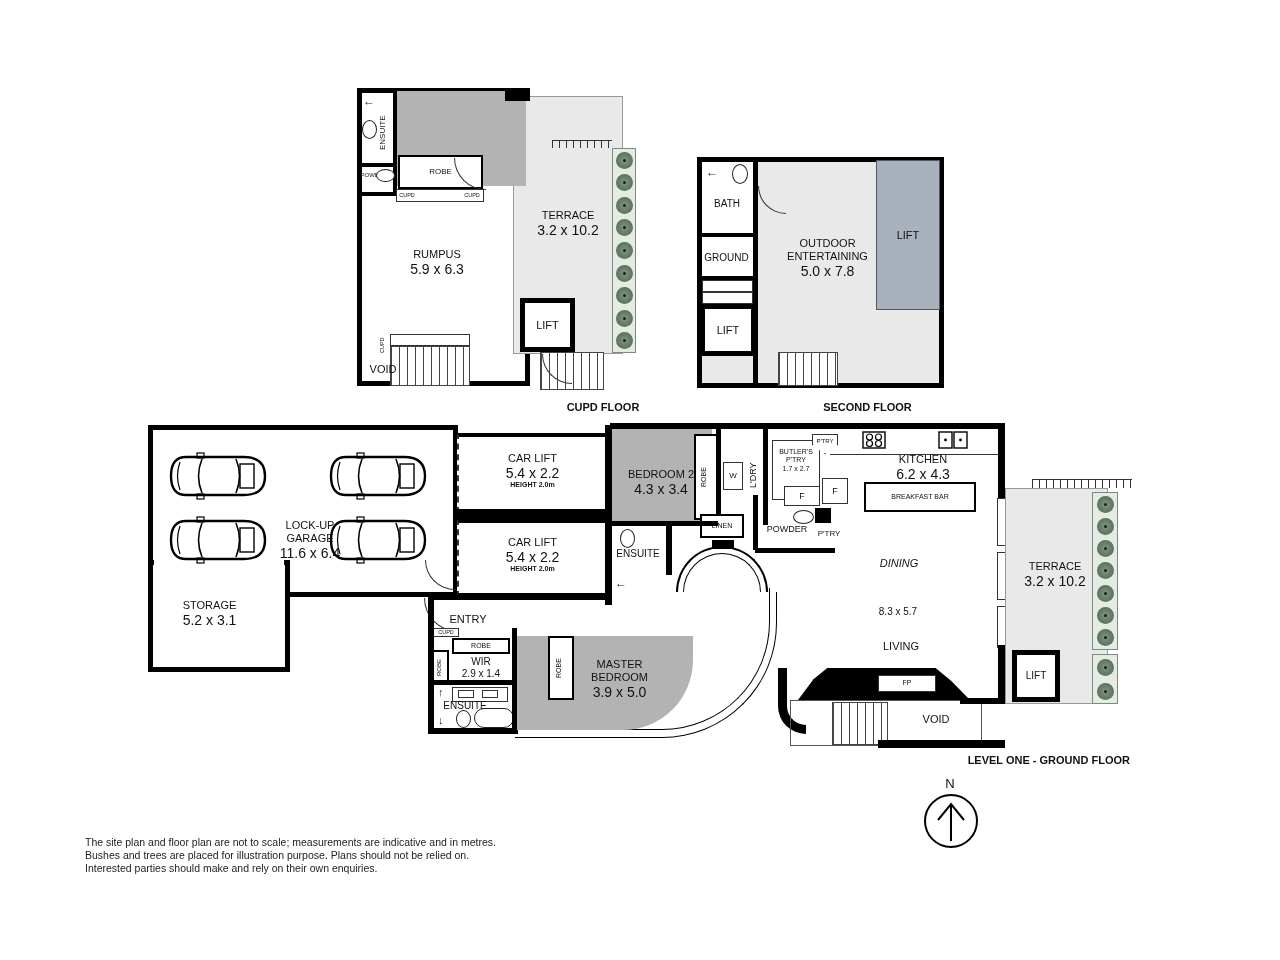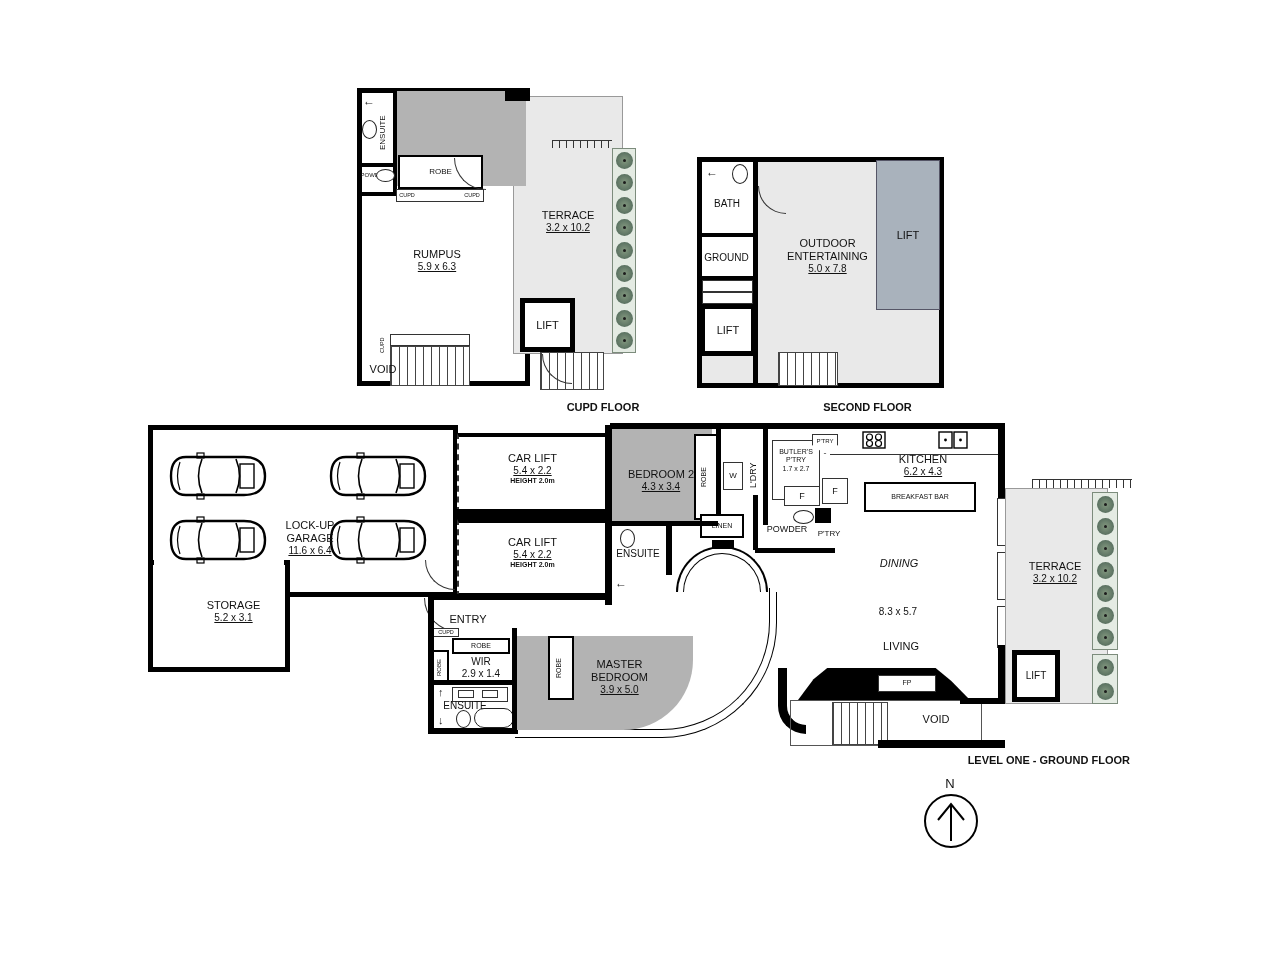--- a/index.html
+++ b/index.html
@@ -3,21 +3,21 @@
 <meta charset="utf-8">
 <style>
   * { margin:0; padding:0; box-sizing:border-box; }
   html,body { width:1280px; height:960px; background:#fff; }
   body { font-family:"Liberation Sans", sans-serif; color:#111; position:relative; overflow:hidden; }
   .abs { position:absolute; }
   .blk { position:absolute; background:#000; }
   .room { position:absolute; background:#fff; }
   .fill { position:absolute; }
   .lbl { position:absolute; text-align:center; font-size:11px; line-height:1.18; color:#111; white-space:nowrap; }
-  .lbl .dims { font-size:10px;text-decoration:underline; }
+  .lbl .dims { font-size:14px; }
   .f10 { font-size:10px; } .f9 { font-size:9px; } .f8 { font-size:8px; } .f7 { font-size:7px; } .f6 { font-size:6px; } .f5 { font-size:5.5px; }
   .bold { font-weight:bold; }
   .vtext { writing-mode:vertical-rl; transform:rotate(180deg); text-align:center; }
   .stairs-v { position:absolute; background:repeating-linear-gradient(90deg,#444 0 1px,#fff 1px 8px); border:1px solid #444; }
   .comb { position:absolute; background:repeating-linear-gradient(90deg,#333 0 1px,transparent 1px 7px); border-top:1px solid #333; }
   .planter { position:absolute; background:#e4ebe3; border:1px solid #7c8c7c; display:flex; flex-direction:column; align-items:center; justify-content:space-around; }
   .plant { width:17px; height:17px; border-radius:50%; background:radial-gradient(circle,#83987f 0%,#5d7463 65%,#46584c 100%); position:relative; flex:none; }
   .plant::after { content:""; position:absolute; left:7px; top:7px; width:3px; height:3px; background:#1c1c1c; border-radius:50%; }
   .arc { position:absolute; border-left:1.4px solid #333; border-bottom:1.4px solid #333; border-bottom-left-radius:100% 100%; background:transparent; }
   .toilet { position:absolute; border:1.4px solid #222; border-radius:50%; background:#fff; }
@@ -142,21 +142,21 @@
     <use href="#car-shape"></use>
   </svg>
 <svg class="abs" style="left:326px;top:516px;" width="104" height="48">
     <use href="#car-shape"></use>
   </svg>
 <div class="lbl" style="left:255px;top:519px;width:110px;">
   <div>LOCK-UP</div>
   <div>GARAGE</div>
   <div class="dims">11.6 x 6.4</div>
 </div>
-<div class="lbl" style="left:181px;top:599px;width:105px;">
+<div class="lbl" style="left:157px;top:599px;width:105px;">
   <div>STORAGE</div>
   <div class="dims">5.2 x 3.1</div>
 </div>
 
 <div class="room" style="left:457px;top:433px;width:152px;height:80px;border-top:4px solid #000;border-bottom:4px solid #000;border-left:2px dashed #333;border-right:2px dashed #333;"></div>
 <div class="lbl" style="left:470px;top:452px;width:125px;">
   <div>CAR LIFT</div>
   <div class="dims">5.4 x 2.2</div>
   <div class="f7 bold">HEIGHT 2.0m</div>
 </div>
@@ -308,13 +308,16 @@
 <div class="lbl bold" style="left:935px;top:754px;width:195px;text-align:right;">LEVEL ONE - GROUND FLOOR</div>
 
 <div class="lbl" style="left:942px;top:776px;width:16px;font-size:13px;">N</div>
 <svg class="abs" style="left:923px;top:793px;" width="56" height="56" viewBox="0 0 56 56">
   <circle cx="28" cy="28" r="26" fill="none" stroke="#000" stroke-width="2"></circle>
   <line x1="28" y1="48" x2="28" y2="11" stroke="#000" stroke-width="2"></line>
   <polyline points="15,27 28,11 41,27" fill="none" stroke="#000" stroke-width="2"></polyline>
 </svg>
 
 <div class="abs" style="left:85px;top:836px;width:460px;font-size:10.5px;line-height:1.22;color:#222;">
+  <div>The site plan and floor plan are not to scale; measurements are indicative and in metres.</div>
+  <div>Bushes and trees are placed for illustration purpose. Plans should not be relied on.</div>
+  <div>Interested parties should make and rely on their own enquiries.</div>
 </div>
 
 </body></html>

